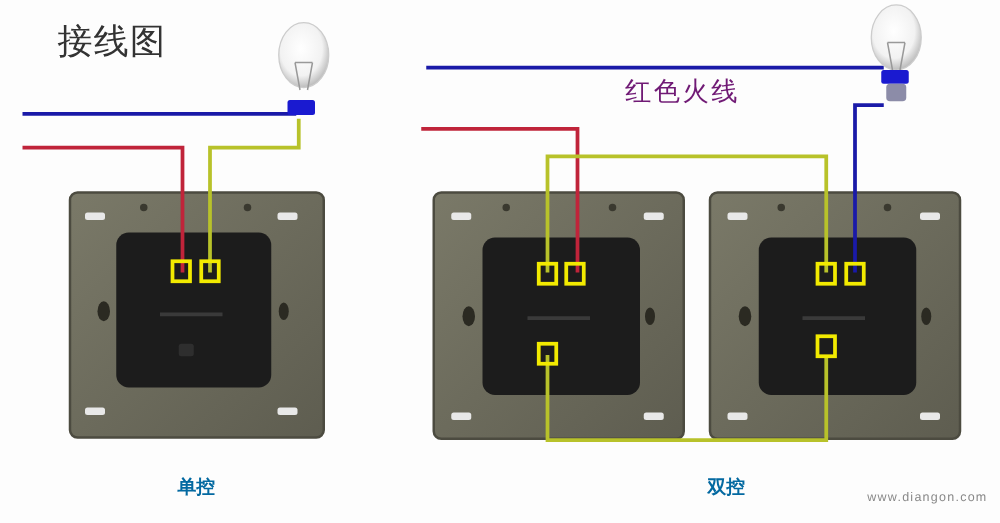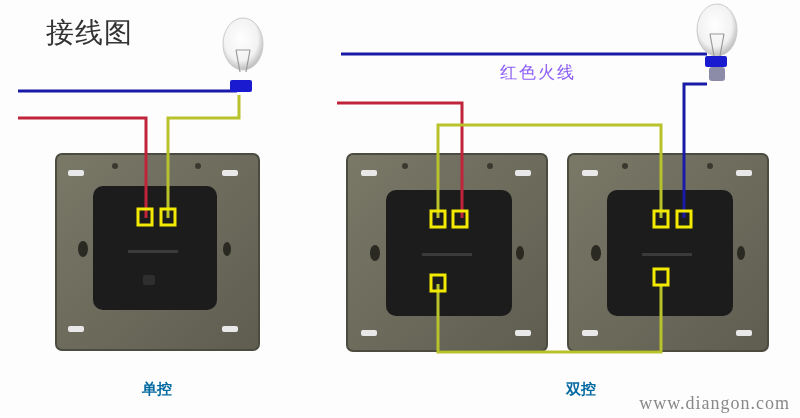--- a/index.html
+++ b/index.html
@@ -1,21 +1,21 @@
 <!DOCTYPE html>
 <html><head>
 <meta charset="utf-8">
 <style>
   html, body { margin:0; padding:0; background:#fdfdfd; }
   body { width:800px; height:418px; position:relative; overflow:hidden; font-family:"DejaVu Sans", sans-serif; }
   .abs { position:absolute; }
   .title { left:22px; top:14px; font-size:28px; color:#333; font-family:Liberation Mono, monospace; letter-spacing:1px;margin-left:24px; }
-  .legend { left:500px; top:60px; font-size:17px; color:#8b5cf6; line-height:27px; font-family:Liberation Mono, monospace; letter-spacing:2px; }
+  .legend { left:500px; top:60px; font-size:21px; color:#701a75; line-height:27px; font-family:Liberation Sans, sans-serif; letter-spacing:2px; }
   .caption { font-size:15px; color:#0369a1; font-weight:bold; }
-  .watermark { right:10px; top:393px; font-size:18px; color:#888; font-family:Liberation Serif, serif; letter-spacing:1px; }
+  .watermark { right:10px; top:393px; font-size:10px; color:#888; font-family:Liberation Sans, sans-serif; letter-spacing:1px; }
   svg { position:absolute; left:0; top:0; }
 </style>
 </head>
 <body>
 
 <svg width="800" height="418" viewBox="0 0 800 418">
   <defs>
     <radialGradient id="bulb" cx="45%" cy="40%" r="60%">
       <stop offset="0%" stop-color="#ffffff"></stop>
       <stop offset="70%" stop-color="#f2f2f2"></stop>

